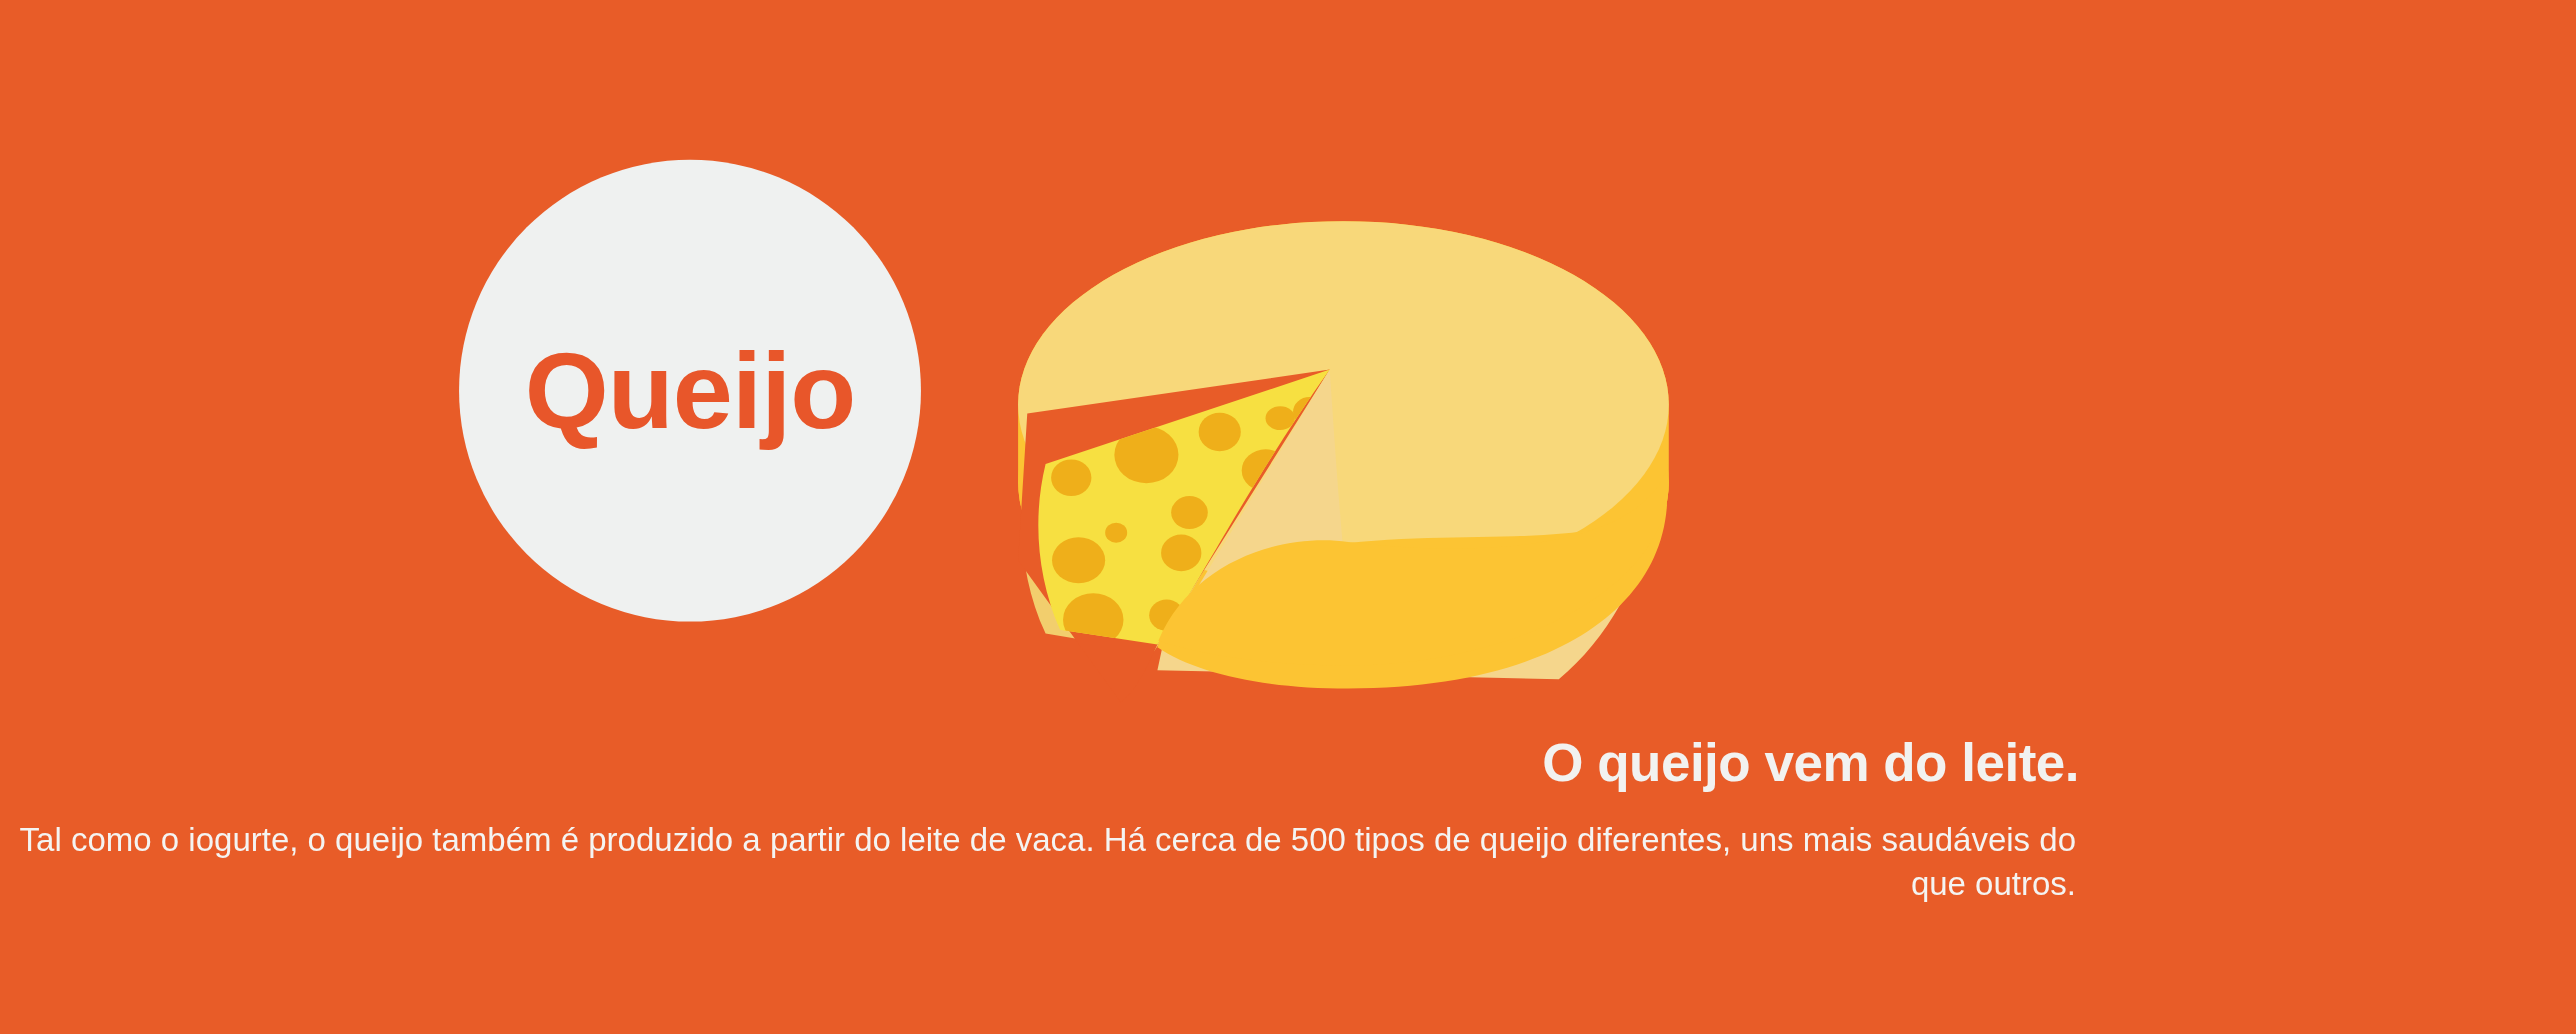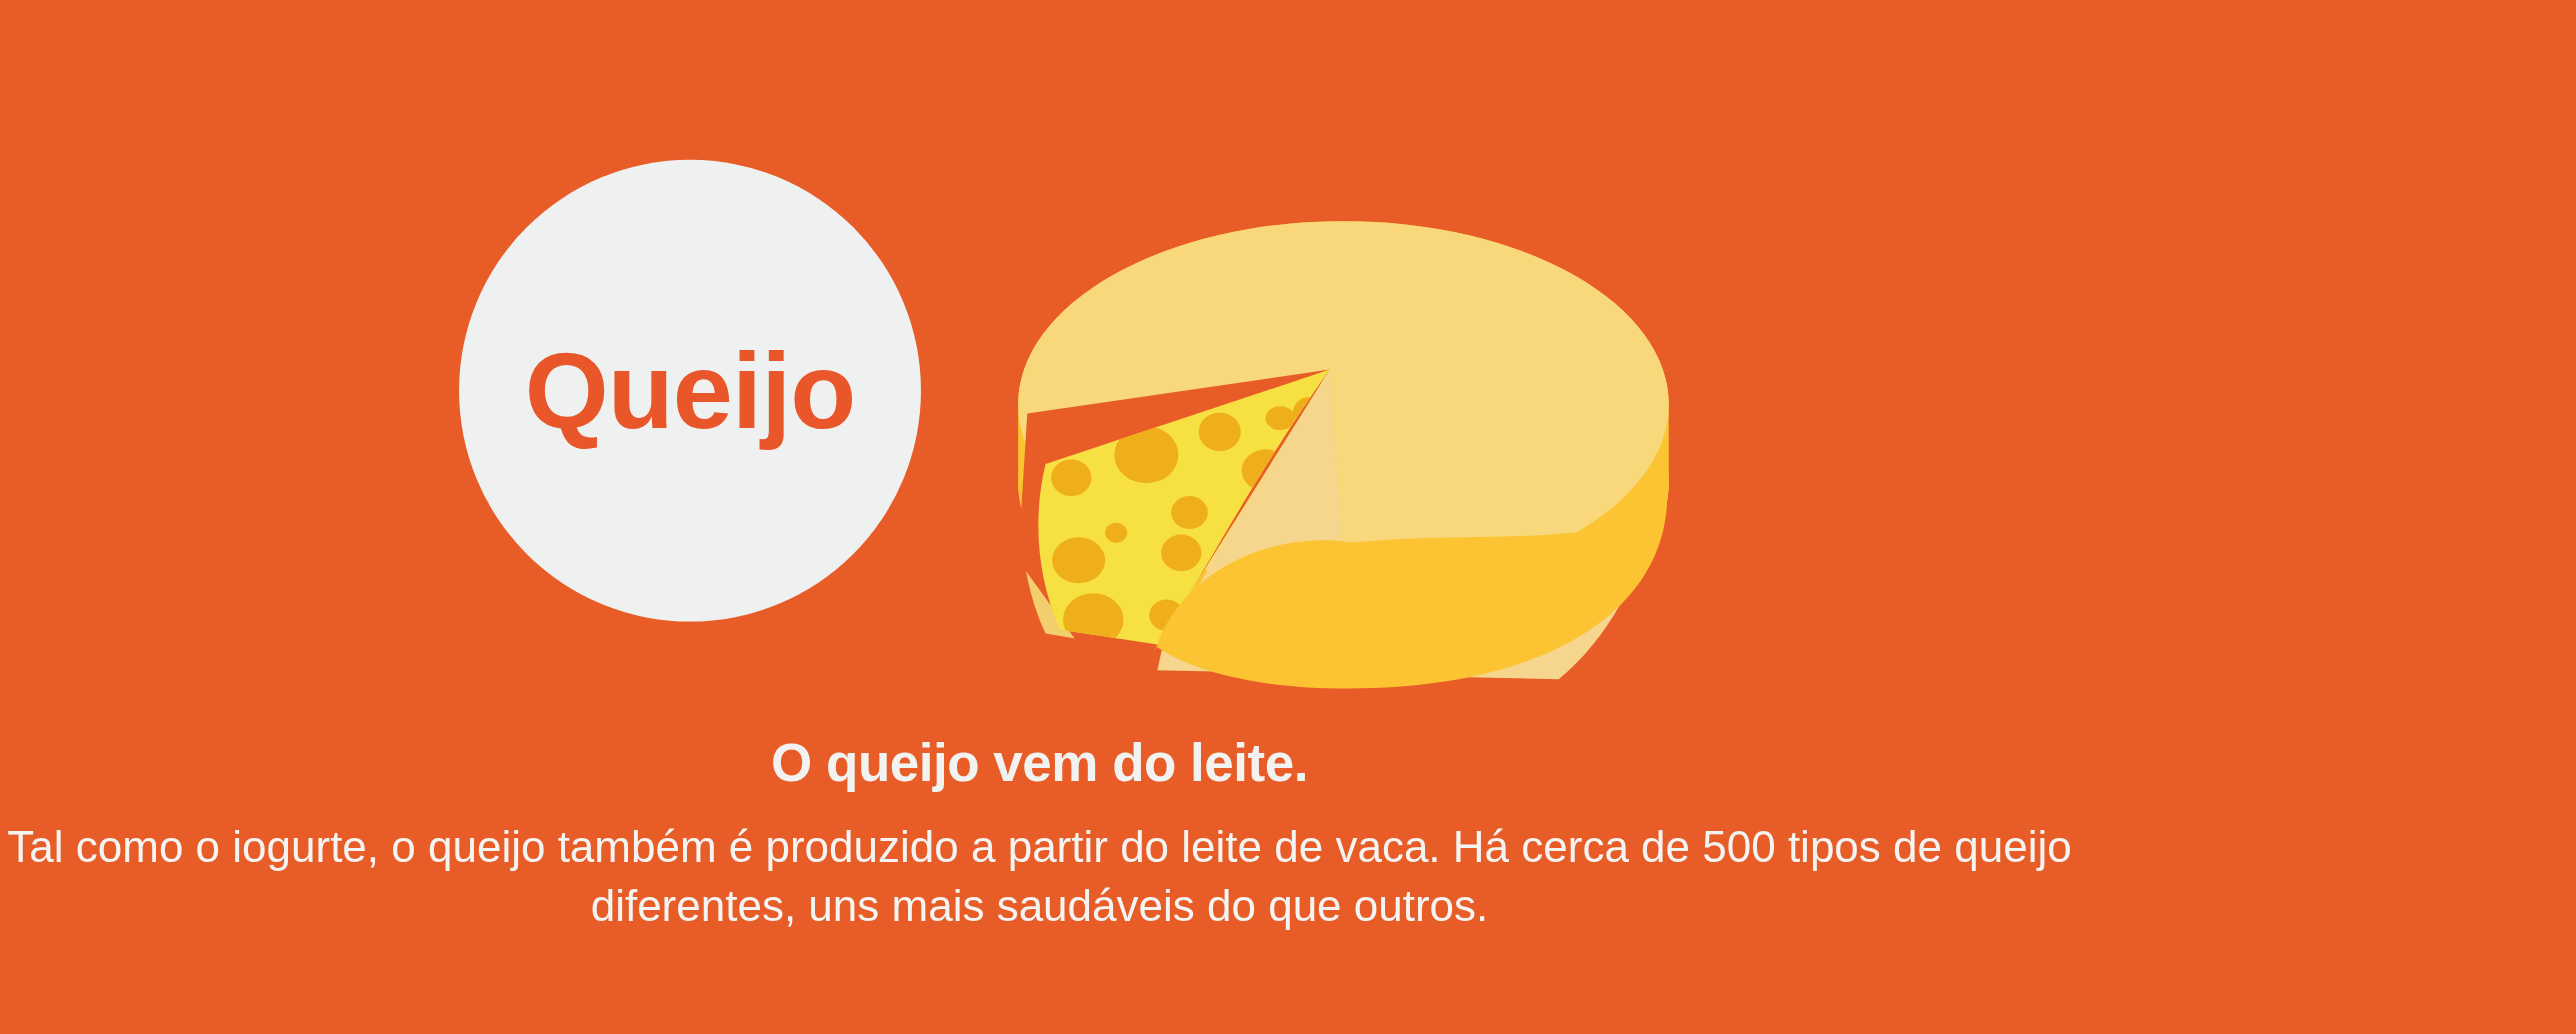--- a/index.html
+++ b/index.html
@@ -34,32 +34,32 @@
     color:#E8562A;
     line-height:1;
     white-space:nowrap;
   }
 
   
   #caption {
     position:absolute;
     left:0; top:734px;
     width:2079px;
-    text-align:center;
+    text-align:right;
   }
   #caption-heading {
     font-size:53px;
     font-weight:bold;
     color:#F2F2F0;
     letter-spacing:-0.5px;
     line-height:1.1;
     margin-bottom:26px;
   }
   #caption-body {
-    font-size:44px;
+    font-size:33px;
     font-weight:normal;
     color:#F4F4F2;
     line-height:1.33;
     max-width:2073px;
     margin:14px auto;
   }
 </style>
 </head>
 <body>
 

